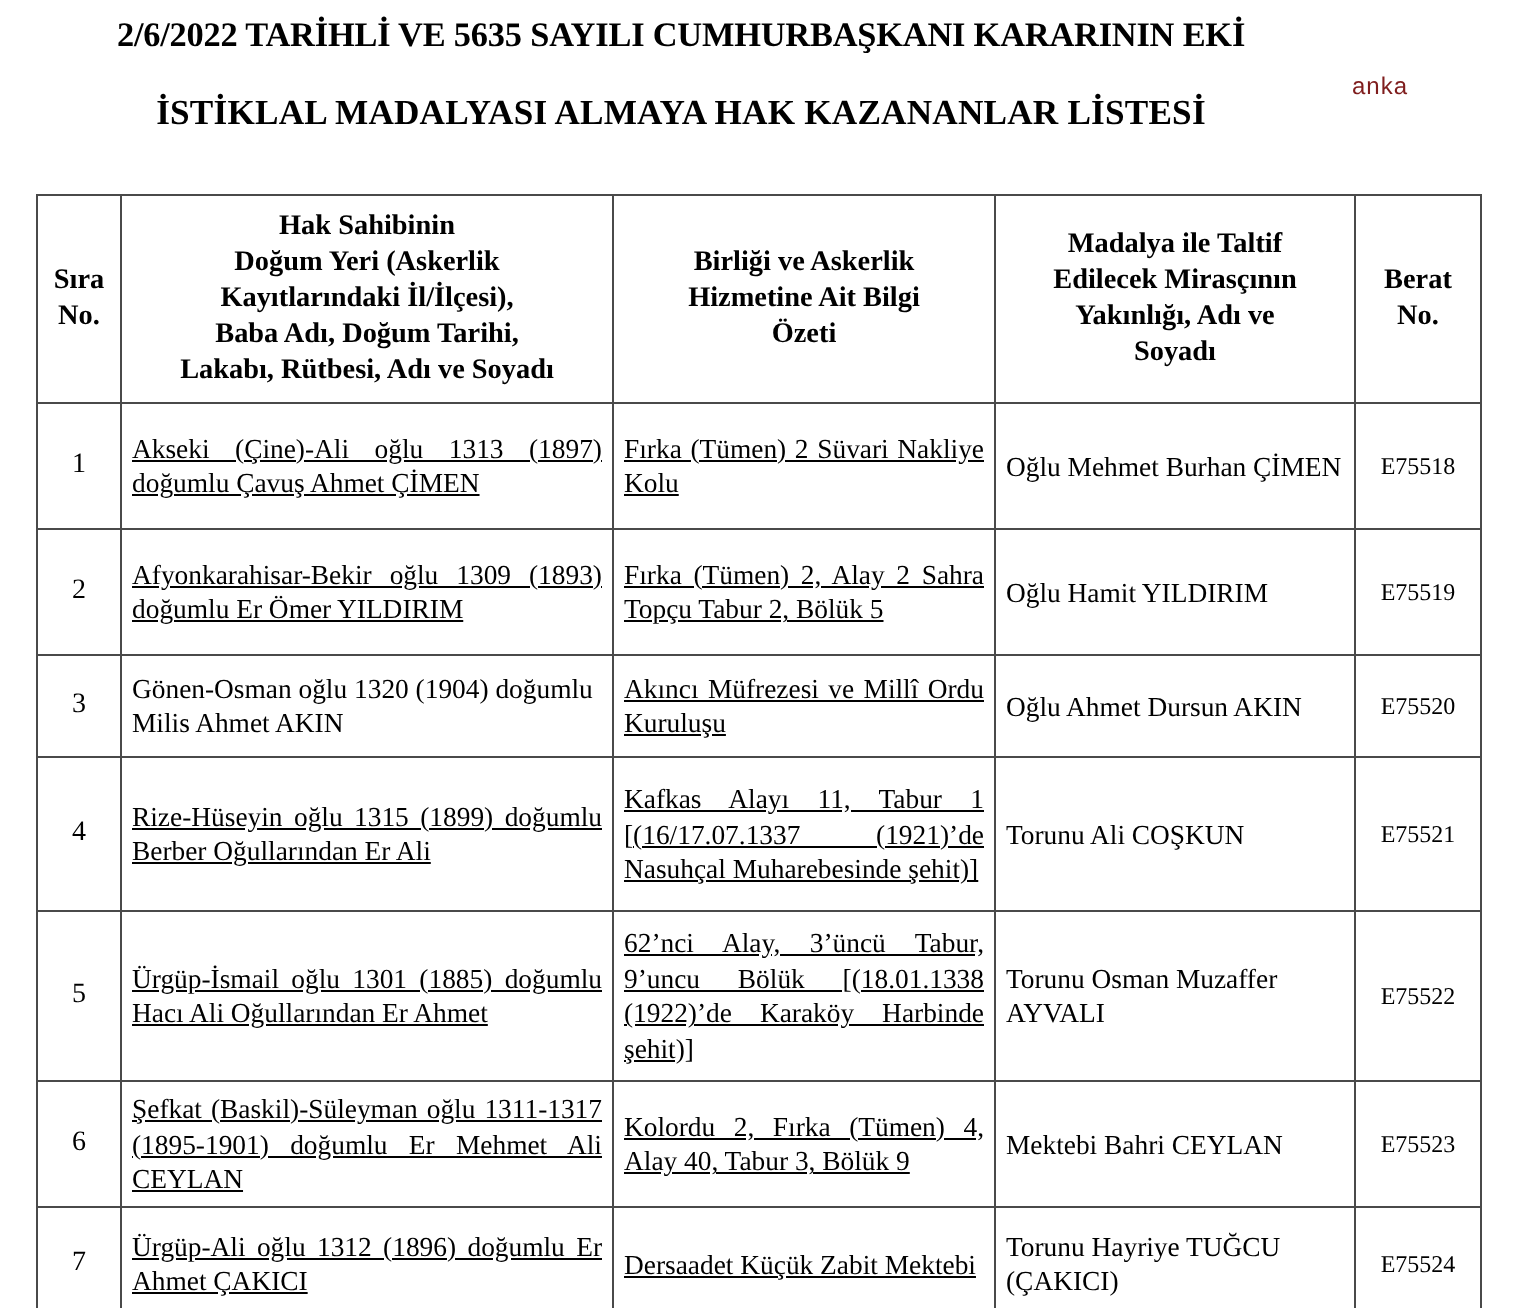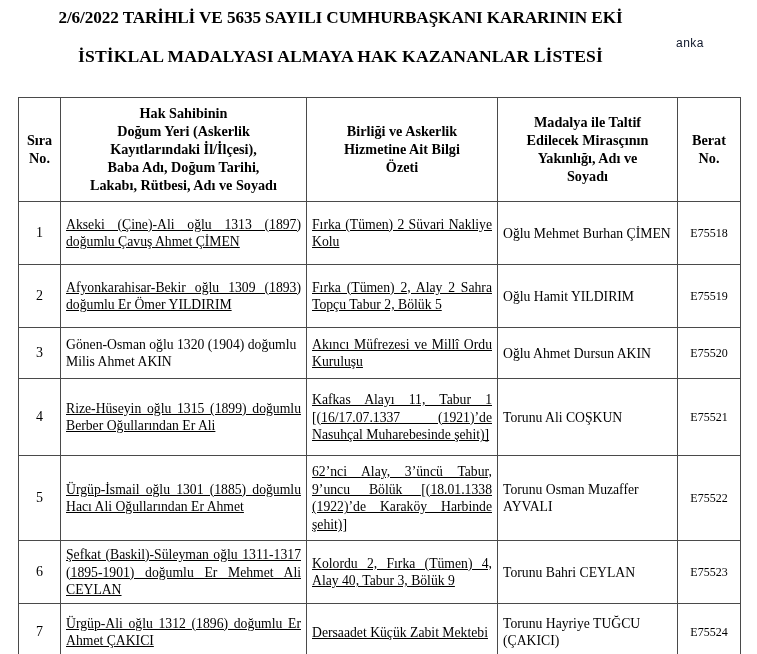--- a/index.html
+++ b/index.html
@@ -44,21 +44,21 @@
     white-space: nowrap;
   }
 
   
   .watermark {
     position: absolute;
     left: 676px;
     top: 36px;
     font-family: "Liberation Sans", sans-serif;
     font-size: 12px;
-    color: #0f172a;
+    color: #7f1d1d;
     letter-spacing: 0.5px;
     user-select: none;
   }
 
   
   .table-wrap {
     position: absolute;
     left: 18px;
     top: 97px;
     width: 722px;
@@ -206,21 +206,21 @@
           <td class="cell-sira">5</td>
           <td class="cell-justify">Ürgüp-İsmail oğlu 1301 (1885) doğumlu Hacı Ali Oğullarından Er Ahmet</td>
           <td class="cell-justify">62’nci Alay, 3’üncü Tabur, 9’uncu Bölük [(18.01.1338 (1922)’de Karaköy Harbinde şehit)]</td>
           <td class="cell-plain">Torunu Osman Muzaffer AYVALI</td>
           <td class="cell-berat">E75522</td>
         </tr>
         <tr class="row-h6">
           <td class="cell-sira">6</td>
           <td class="cell-justify">Şefkat (Baskil)-Süleyman oğlu 1311-1317 (1895-1901) doğumlu Er Mehmet Ali CEYLAN</td>
           <td class="cell-justify">Kolordu 2, Fırka (Tümen) 4, Alay 40, Tabur 3, Bölük 9</td>
-          <td class="cell-plain">Torunu Bahri CEYLAN</td>
+          <td class="cell-plain">Mektebi Bahri CEYLAN</td>
           <td class="cell-berat">E75523</td>
         </tr>
         <tr class="row-h7">
           <td class="cell-sira">7</td>
           <td class="cell-justify">Ürgüp-Ali oğlu 1312 (1896) doğumlu Er Ahmet ÇAKICI</td>
           <td class="cell-justify">Dersaadet Küçük Zabit Mektebi</td>
           <td class="cell-plain">Torunu Hayriye TUĞCU (ÇAKICI)</td>
           <td class="cell-berat">E75524</td>
         </tr>
       </tbody>

